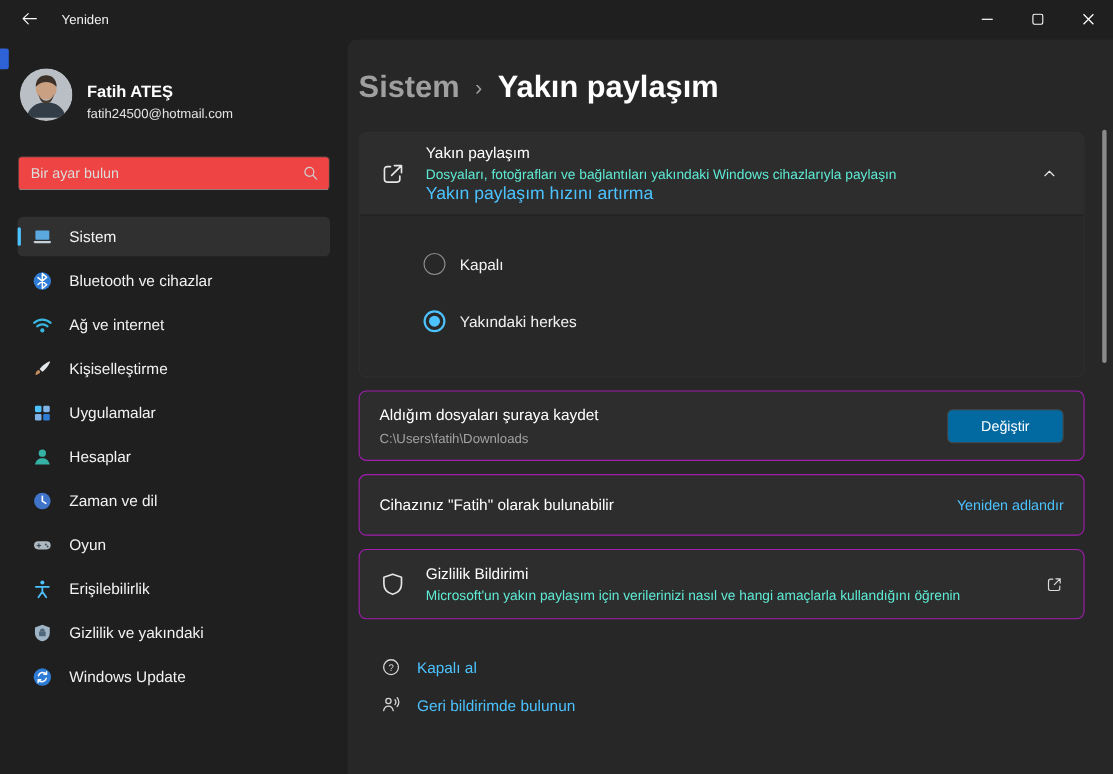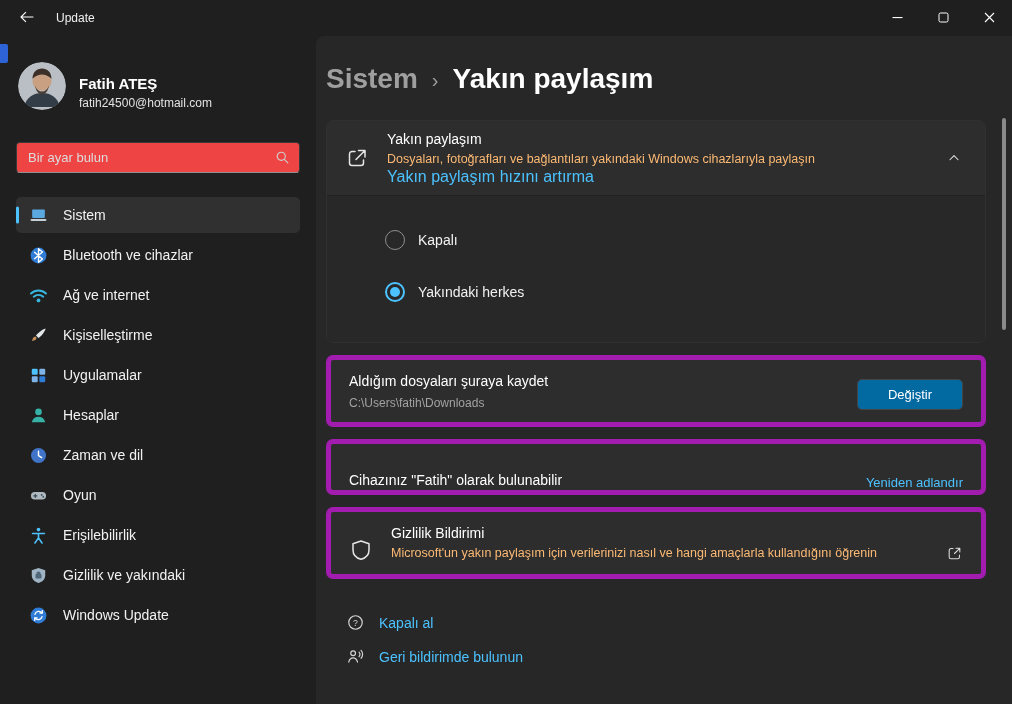--- a/index.html
+++ b/index.html
@@ -49,34 +49,34 @@
   .breadcrumb { margin-top: 26px; font-size: 28px; font-weight: 600; display: flex; align-items: center; gap: 14px; height: 34px; }
   .crumb-parent { color: #9f9f9f; cursor: pointer; }
   .crumb-sep { color: #9f9f9f; font-size: 20px; font-weight: 400; padding-top: 3px; }
   .crumb-current { color: #ffffff; }
 
   .expander { margin-top: 24px; border-radius: 7px; overflow: hidden; border: 1px solid #303030; }
   .expander-header { background: #2d2d2d; display: flex; align-items: center; padding: 9px 18px; cursor: pointer; }
   .hdr-icon { width: 24px; display: inline-flex; margin-right: 18px; flex: 0 0 24px; }
   .card-text { flex: 1; min-width: 0; }
   .card-title { font-size: 14px; line-height: 19px; color: #ffffff; white-space: nowrap; }
-  .card-desc { font-size: 12.5px; line-height: 17px; color: #fdba74; margin-top: 2px; white-space: nowrap; overflow: hidden; }
+  .card-desc { font-size: 12.5px; line-height: 17px; color: #5eead4; margin-top: 2px; white-space: nowrap; overflow: hidden; }
   .card-link { font-size: 16px; line-height: 17px; color: var(--accent, #4cc2ff); cursor: pointer; text-decoration: none; display: inline-block; }
   .chevron { display: inline-flex; margin-left: auto; margin-right: 6px; cursor: pointer; }
 
   .expander-body { background: #282828; border-top: 1px solid #222222; padding: 18px 0 24px 58px; }
   .radio-row { display: flex; align-items: center; gap: 13px; height: 52px; cursor: pointer; }
   .radio { width: 20px; height: 20px; border-radius: 50%; border: 1px solid #8e8e8e; background: transparent;
            position: relative; flex: 0 0 20px; cursor: pointer; }
   .radio.checked { border: 2px solid var(--accent, #4cc2ff); }
   .radio.checked::after { content: ""; position: absolute; inset: 3px; border-radius: 50%; background: var(--accent, #4cc2ff); }
   .radio-label { font-size: 14px; color: #f2f2f2; text-align: center; }
 
-  .card { background: #2d2d2d; border: 5px solid #a21caf; border-radius: 7px; margin-top: 12px;
-          display: flex; align-items: flex-end; padding: 12px 18px; }
+  .card { background: #2d2d2d; border: 1px solid #a21caf; border-radius: 7px; margin-top: 12px;
+          display: flex; align-items: center; padding: 12px 18px; }
   .card .grow { flex: 1; min-width: 0; }
   .card-sub { font-size: 12px; color: #a2a2a2; margin-top: 5px; white-space: nowrap; }
   .btn { background: #0369a1; border: 1px solid #454545; border-radius: 5px; color: #ffffff; font-size: 13px;
          padding: 7px 30px; cursor: pointer; font-family: inherit; }
   .card.row-simple { min-height: 56px; justify-content: space-between; padding: 0 18px; }
   .link { color: var(--accent, #4cc2ff); font-size: 13px; cursor: pointer; text-decoration: none; }
   .card .ext-icon { margin-left: auto; display: inline-flex; cursor: pointer; }
 
   .footer { margin-top: 34px; padding-left: 20px; display: flex; flex-direction: column; gap: 15px; }
   .footer-link { display: flex; align-items: center; gap: 14px; color: var(--accent, #4cc2ff); font-size: 14px; cursor: pointer; }
@@ -88,21 +88,21 @@
 <body>
 
 <div class="window">
 
   <div class="titlebar">
     <button class="back-btn">
       <span><svg width="16" height="16" viewBox="0 0 24 24">
             <path d="M10 5l-7 7 7 7M3.5 12H21" stroke="#fff" stroke-width="1.6" fill="none" stroke-linecap="round" stroke-linejoin="round"></path>
           </svg></span>
     </button>
-    <span class="titlebar-title">Update</span>
+    <span class="titlebar-title">Yeniden</span>
     <div class="win-controls">
       <button>
           <span><svg width="11" height="11" viewBox="0 0 11 11">
               <rect x="0.5" y="5" width="10" height="1.1" fill="#fff"></rect>
             </svg></span>
         </button>
       <button>
           <span><svg width="11" height="11" viewBox="0 0 11 11">
               <rect x="1" y="1" width="9" height="9" rx="1.5" fill="none" stroke="#fff"></rect>
             </svg></span>

